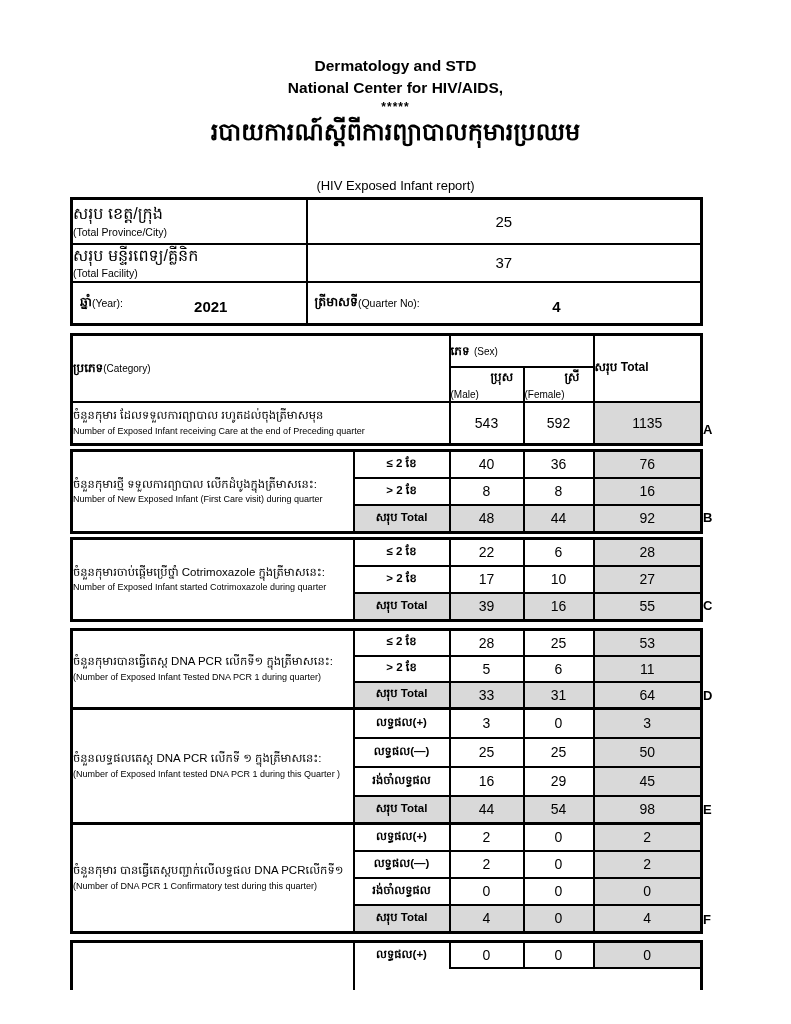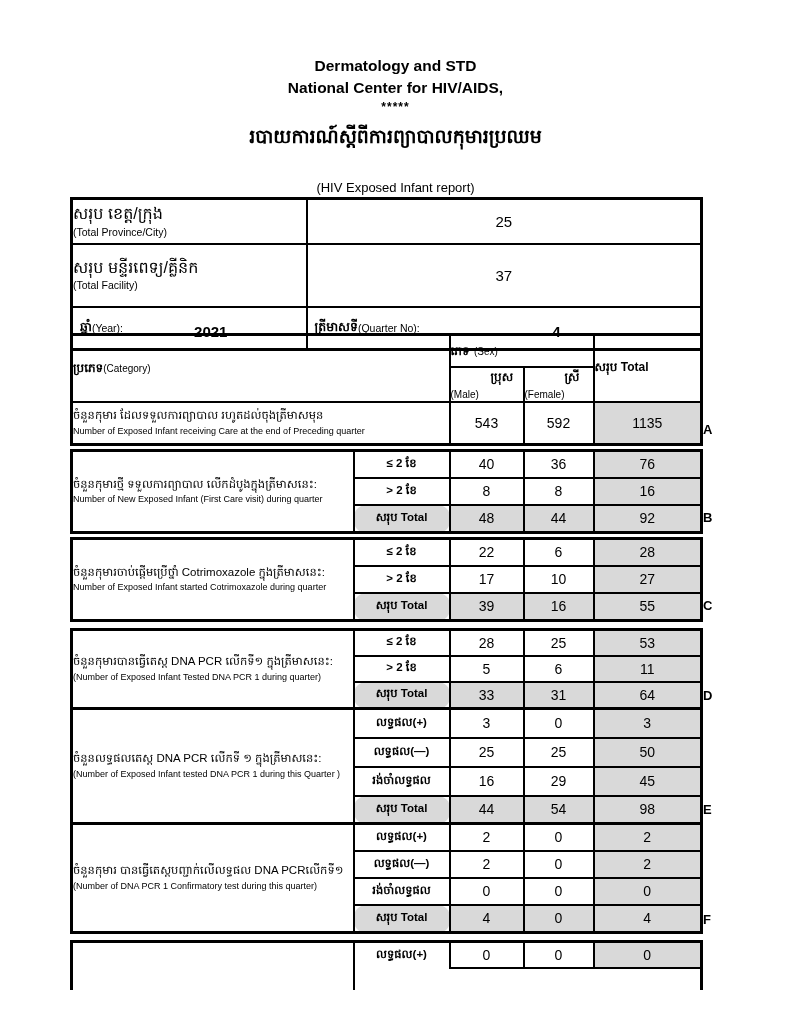--- a/index.html
+++ b/index.html
@@ -11,36 +11,36 @@
     background: #ffffff;
     font-family: "Liberation Sans", sans-serif;
     color: #000;
     overflow: hidden;
     margin: 0 auto;
   }
   
   .doc-header { position: absolute; top: 55px; left: 0; width: 100%; text-align: center; }
   .org-line { font-size: 15.5px; font-weight: bold; line-height: 1.45; }
   .stars { font-size: 12px; font-weight: bold; letter-spacing: 1px; line-height: 1.2; }
-  .title-km { font-size: 19px; font-weight: bold; margin-top: 9px; line-height: 1.5; }
+  .title-km { font-size: 24px; font-weight: bold; line-height: 1.5; }
   .subtitle { font-size: 13px; margin-top: 28px; }
 
   
   table.t {
     position: absolute; left: 70px; width: 630px;
     border-collapse: collapse; table-layout: fixed;
     border: 3px solid #000;
   }
   table.t td { border: 2px solid #000; padding: 0; vertical-align: middle; }
   .gray { background: #d9d9d9; }
   .num { text-align: center; font-size: 14px; }
   .cat { padding: 2px 7px; text-align: left; }
   .cat .km { font-weight: normal; font-size: 11.5px; line-height: 1.35; display: block; }
   .cat .en { font-size: 9px; line-height: 1.3; display: block; margin-top: 2px; }
-  .sub { text-align: center; font-weight: bold; font-size: 11.5px; border-radius: 12px; }
+  .sub { text-align: center; font-weight: bold; font-size: 11.5px; }
   .hdr { text-align: left; }
   .hdr .km-inline { font-weight: bold; font-size: 12px; }
   .hdr .en-inline { font-size: 10px; }
   .hdr .stack-km { display: block; font-weight: bold; font-size: 12px; padding-left: 40px; }
   .hdr .stack-en { display: block; font-size: 10px; margin-top: 2px; }
   .tothdr { font-weight: bold; font-size: 12px; }
 
   
   .sum-lbl { padding: 3px 7px; }
   .sum-lbl .km { font-weight: normal; font-size: 16px; display: block; line-height: 1.4; }
@@ -81,21 +81,21 @@
         <col style="width:395px">
       </colgroup>
     <tbody>
         <tr style="height:45px">
       <td class="sum-lbl">
         <span class="km">សរុប ខេត្ត/ក្រុង</span>
         <span class="en">(Total Province/City)</span>
       </td>
       <td class="sum-val">25</td>
     </tr>
-    <tr style="height:63px">
+    <tr style="height:38px">
       <td class="sum-lbl">
         <span class="km">សរុប មន្ទីរពេទ្យ/គ្លីនិក</span>
         <span class="en">(Total Facility)</span>
       </td>
       <td class="sum-val">37</td>
     </tr>
     <tr style="height:43px">
       <td>
         <div class="yearcell">
           <span class="lblkm">ឆ្នាំ</span>

